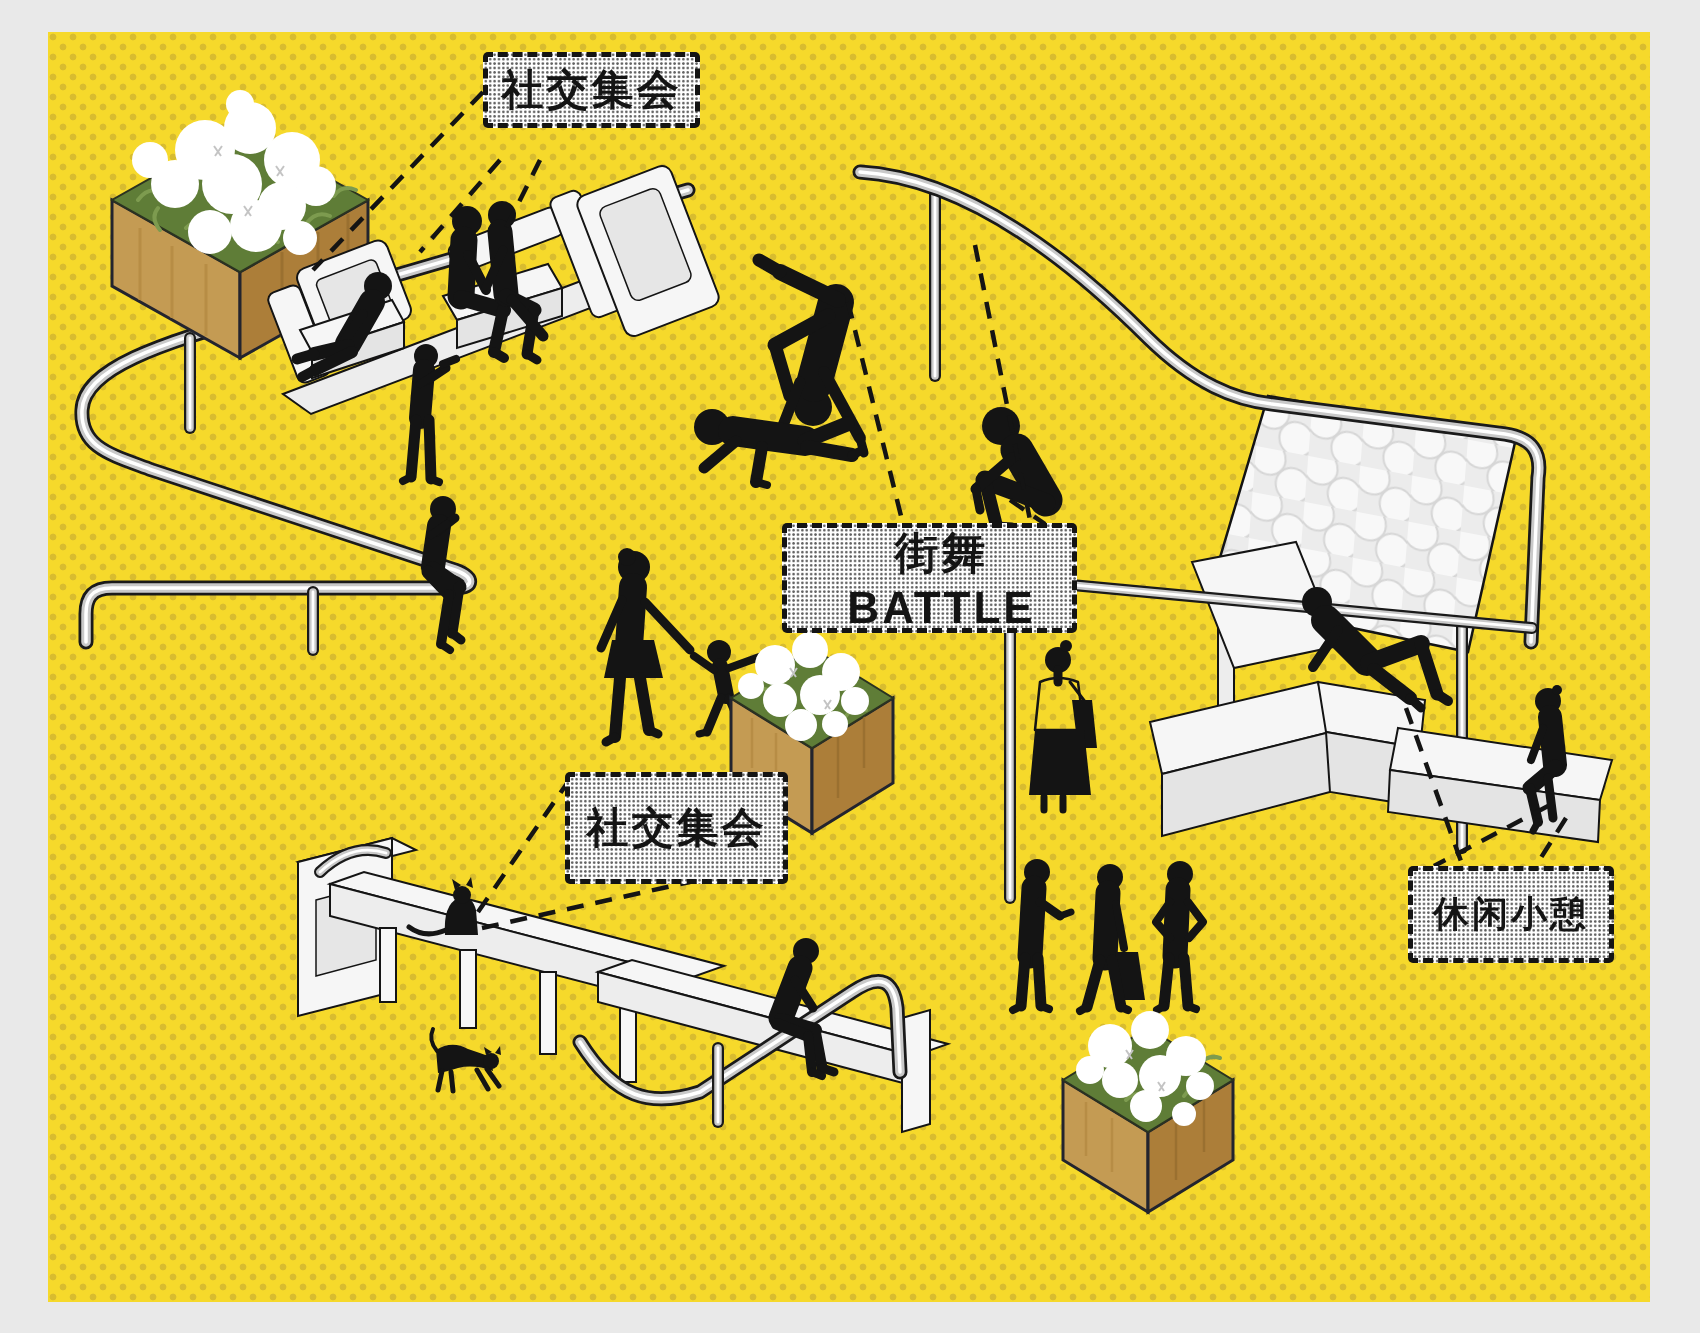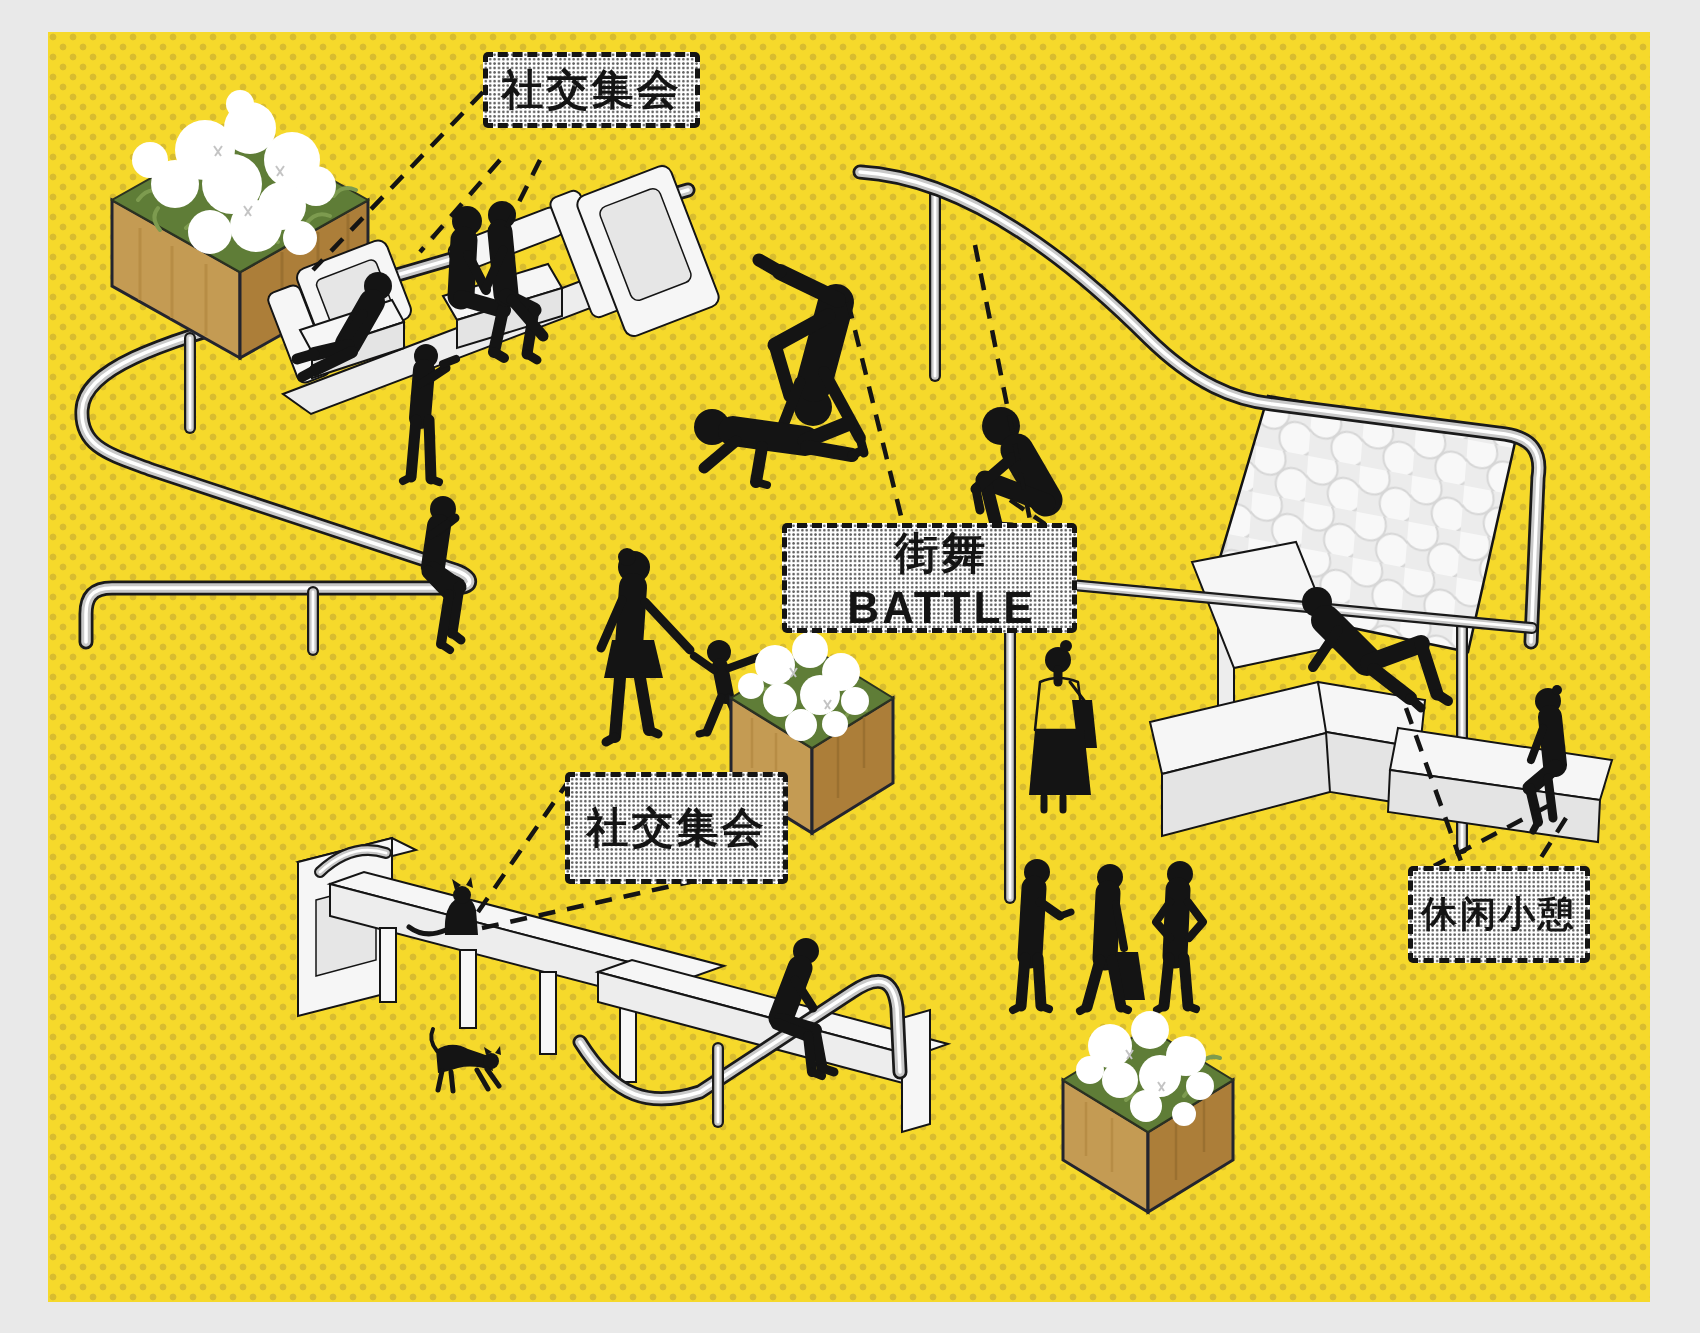--- a/index.html
+++ b/index.html
@@ -16,21 +16,21 @@
   .tag{position:absolute;display:flex;align-items:center;justify-content:center;
     background-color:#ffffff;
     background-image:radial-gradient(circle, rgba(0,0,0,.62) 1.05px, rgba(0,0,0,0) 1.45px);
     background-size:4.4px 4.4px;
     border:5px dashed #141414;border-radius:5px;
     color:#141414;font-weight:900;letter-spacing:3px;text-align:center;
     box-sizing:border-box;}
   #tag-social{left:483px;top:52px;width:217px;height:76px;font-size:42px;}
   #tag-dance {left:782px;top:523px;width:295px;height:110px;font-size:44px;padding-left:24px;}
   #tag-pets  {left:565px;top:772px;width:223px;height:112px;font-size:42px;}
-  #tag-rest  {left:1408px;top:866px;width:182px;height:97px;font-size:36px;}
+  #tag-rest  {left:1408px;top:866px;width:206px;height:97px;font-size:36px;}
   
   .po{fill:none;stroke:#1a1a1a;stroke-width:15;stroke-linecap:round;stroke-linejoin:round;}
   .pb{fill:none;stroke:#c9c9c9;stroke-width:9.5;stroke-linecap:round;stroke-linejoin:round;}
   .ph{fill:none;stroke:#ffffff;stroke-width:3.5;stroke-linecap:round;stroke-linejoin:round;}
   .po.s{stroke-width:12;} .pb.s{stroke-width:7.5;} .ph.s{stroke-width:2.8;}
   .fig path{fill:none;stroke:#141414;stroke-linecap:round;stroke-linejoin:round;}
   .fig circle, .fig .solid{fill:#141414;stroke:none;}
   .wq{fill:#f6f6f6;stroke:#141414;stroke-width:2;}
   .wq2{fill:#e4e4e4;stroke:#141414;stroke-width:2;}
   .wq3{fill:#ededed;stroke:#141414;stroke-width:2;}

